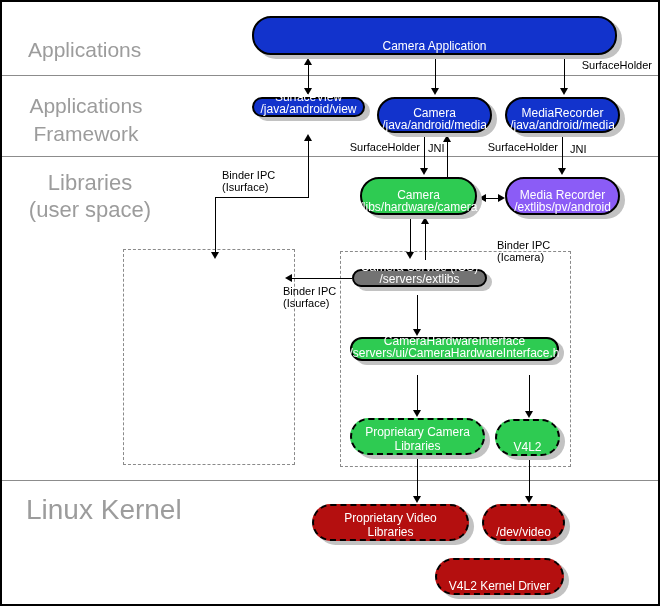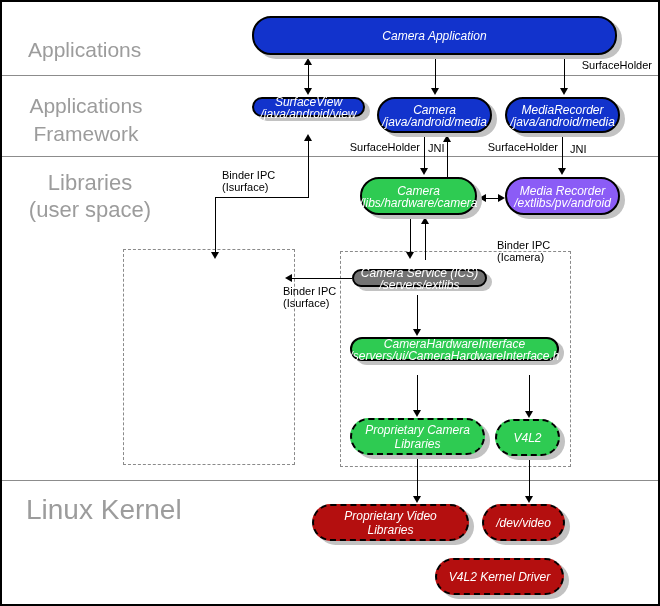--- a/index.html
+++ b/index.html
@@ -6,24 +6,23 @@
   .diagram{
     position:relative;width:660px;height:606px;background:#ffffff;
     border:2px solid #000;box-sizing:border-box;overflow:hidden;
     font-family:"Liberation Sans",sans-serif;
   }
   .divider{position:absolute;left:0;width:656px;height:1px;background:#8c8c8c;}
   .section{position:absolute;color:#9c9c9c;white-space:nowrap;}
   .section-block{position:absolute;color:#9c9c9c;text-align:center;}
   .dashbox{position:absolute;border:1px dashed #8a8a8a;box-sizing:border-box;background:transparent;}
   .pill{
-    position:absolute;display:flex;flex-direction:column;align-items:center;justify-content:center;
+    position:absolute;display:flex;flex-direction:column;align-items:center;justify-content:flex-end;
     border:2px solid #000;border-radius:19px;box-sizing:border-box;color:#fff;text-align:center;
     box-shadow:5px 4px 0 #c2c2c2;
-    font-style:italic;
   }
   .pill.dashed{border-style:dashed;}
   .pill .l1{font-size:12px;line-height:14px;white-space:nowrap;}
   .pill .l2{font-size:12px;line-height:11px;white-space:nowrap;}
   .pill.big2 .l2{font-size:12px;line-height:14px;}
   .blue{background:#1233cc;}
   .green{background:#2ecb52;}
   .red{background:#b40f0f;}
   .vl{position:absolute;width:1px;background:#000;}
   .hl{position:absolute;height:1px;background:#000;}

